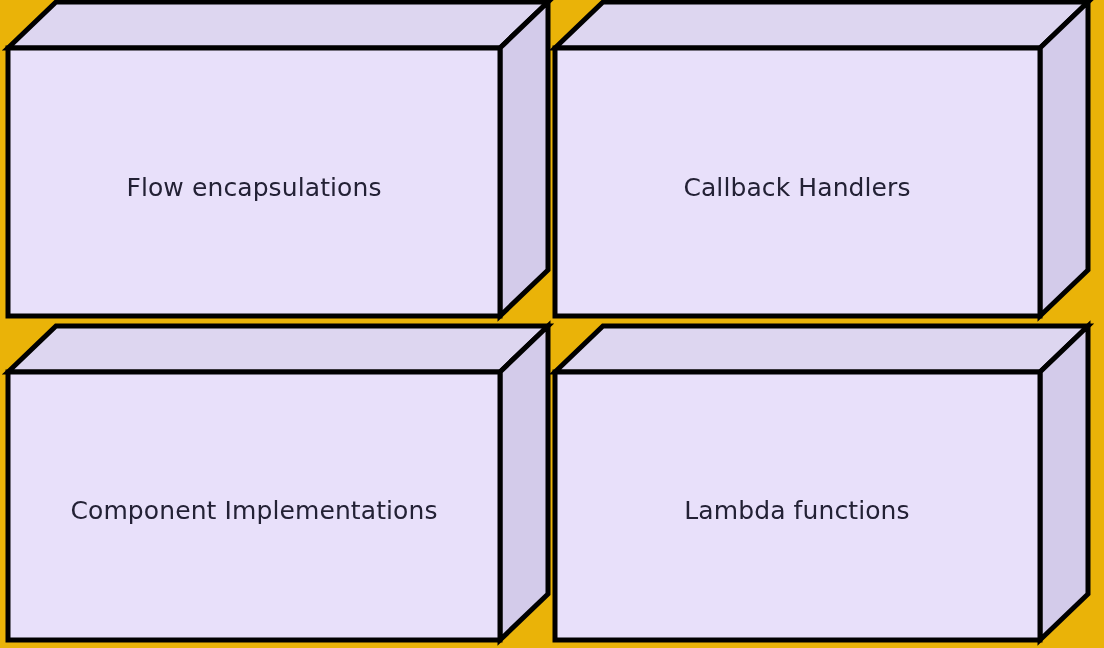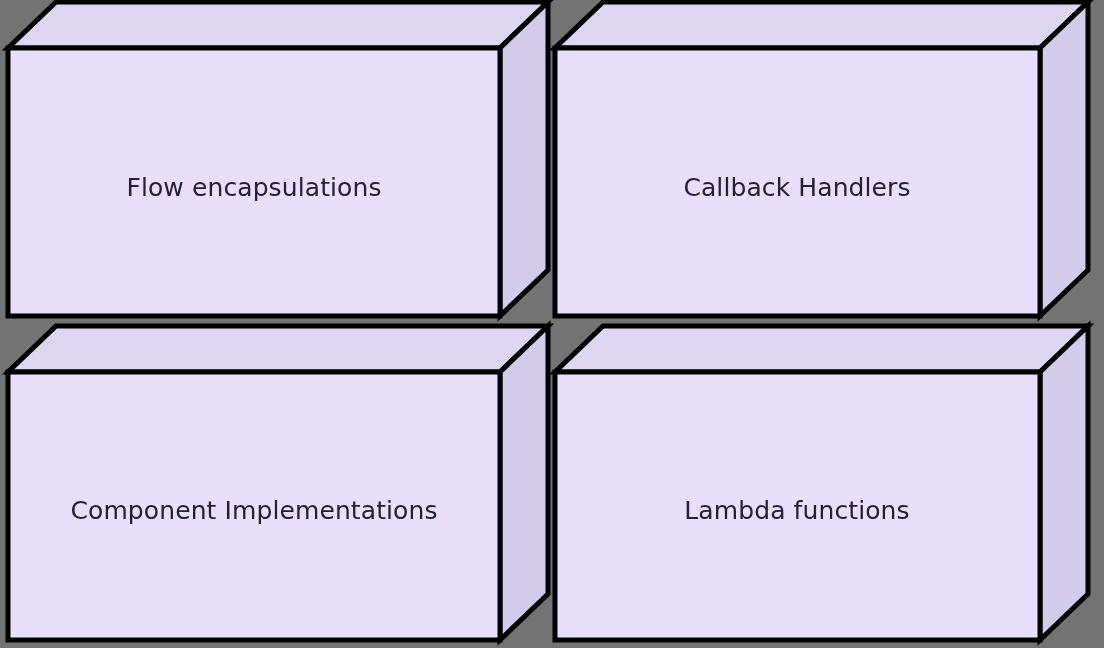--- a/index.html
+++ b/index.html
@@ -11,21 +11,21 @@
   body {
     width: 1104px;
     height: 648px;
     overflow: hidden;
     font-family: "DejaVu Sans", sans-serif;
   }
   #diagram-canvas {
     position: relative;
     width: 1104px;
     height: 648px;
-    background: #737373;
+    background: #eab308;
   }
   #diagram-svg {
     position: absolute;
     top: 0;
     left: 0;
     width: 1104px;
     height: 648px;
     display: block;
   }
   .box-label {

